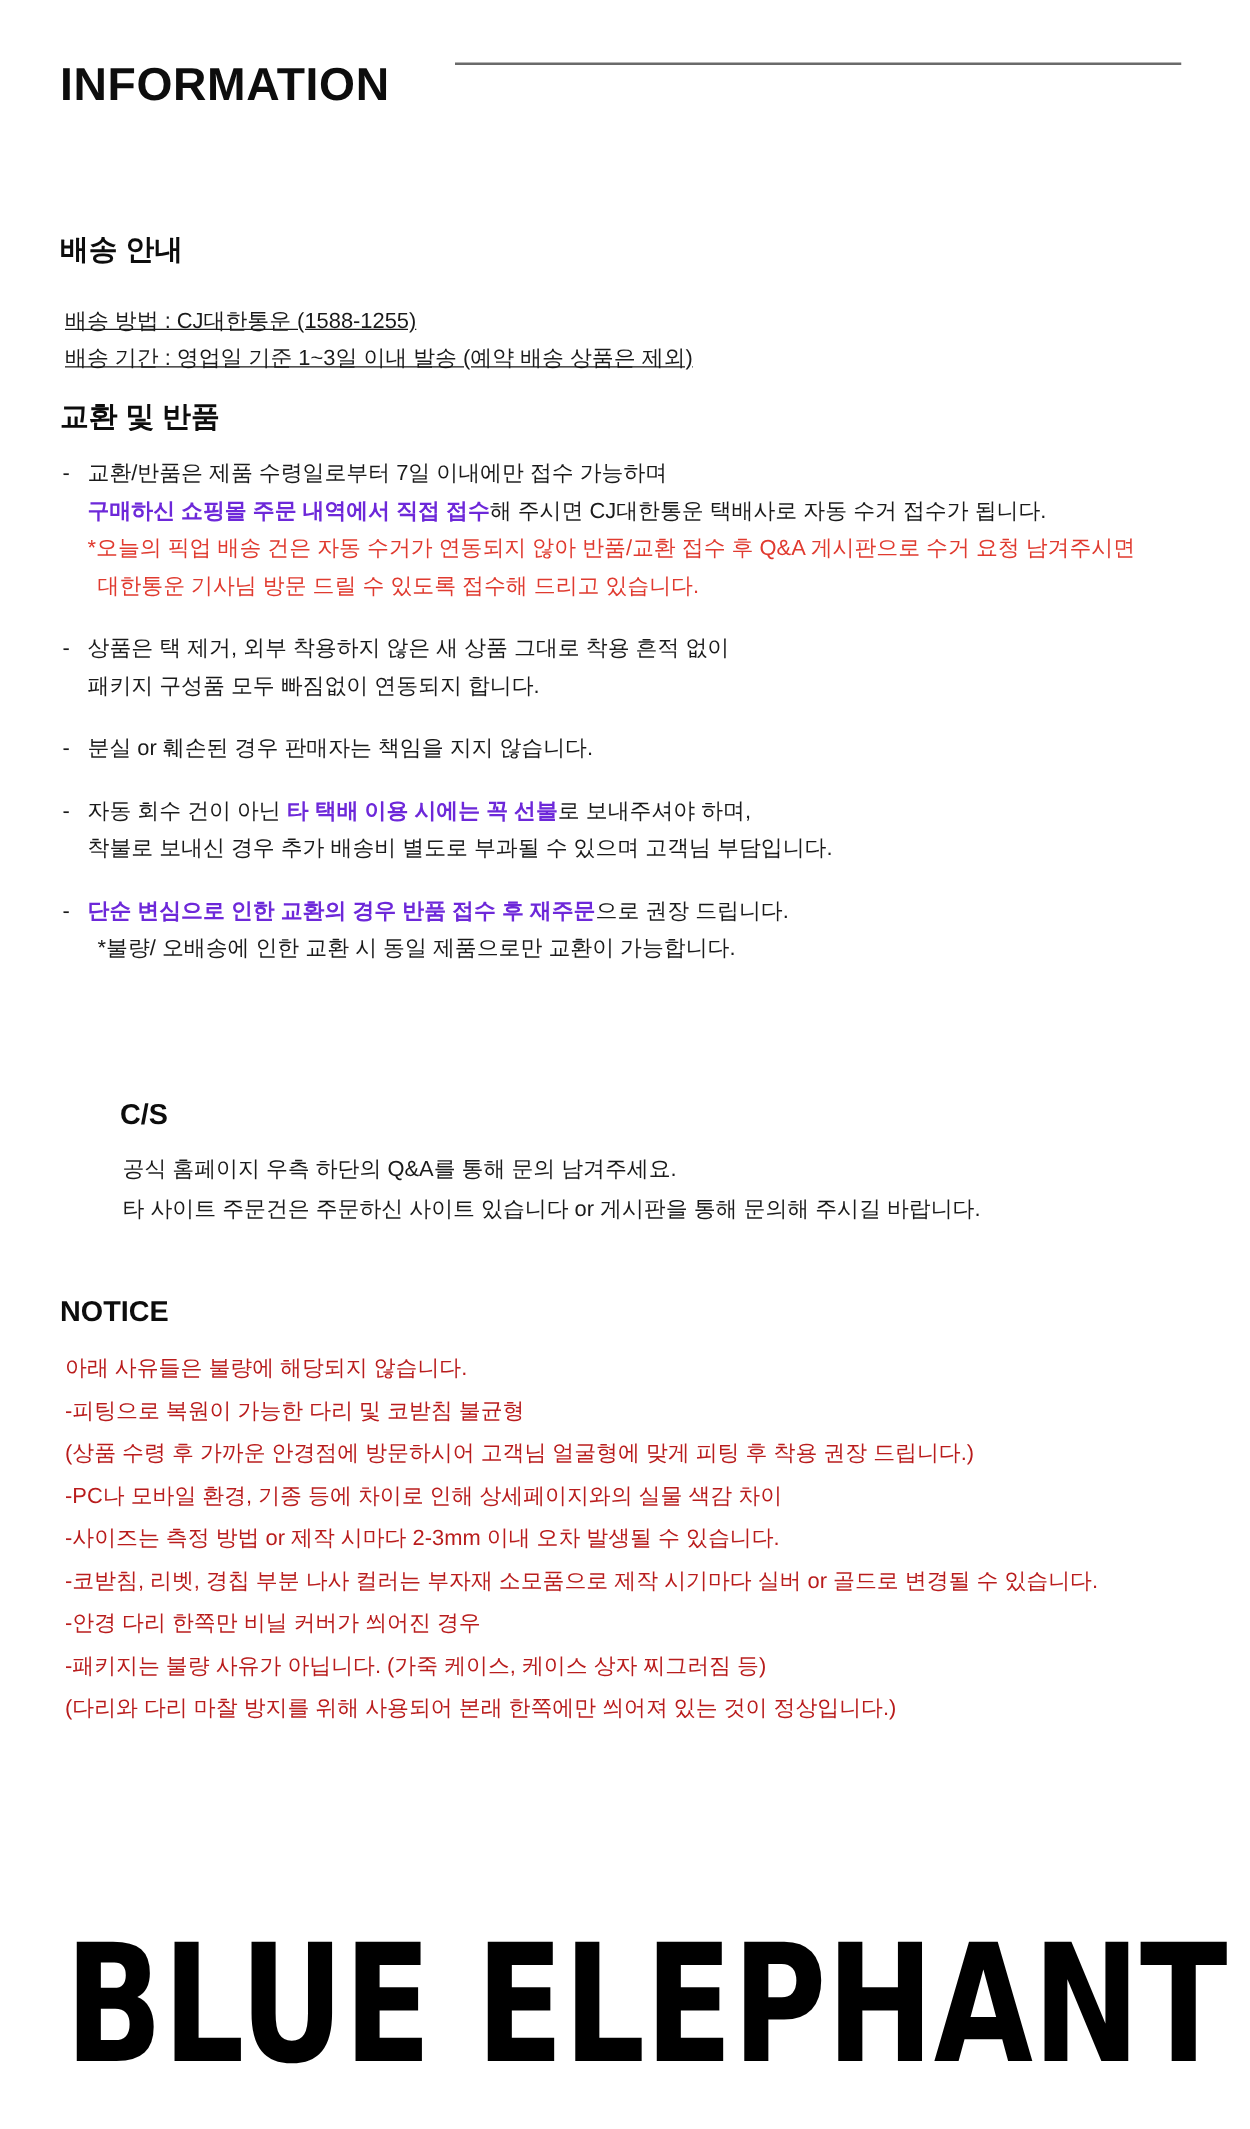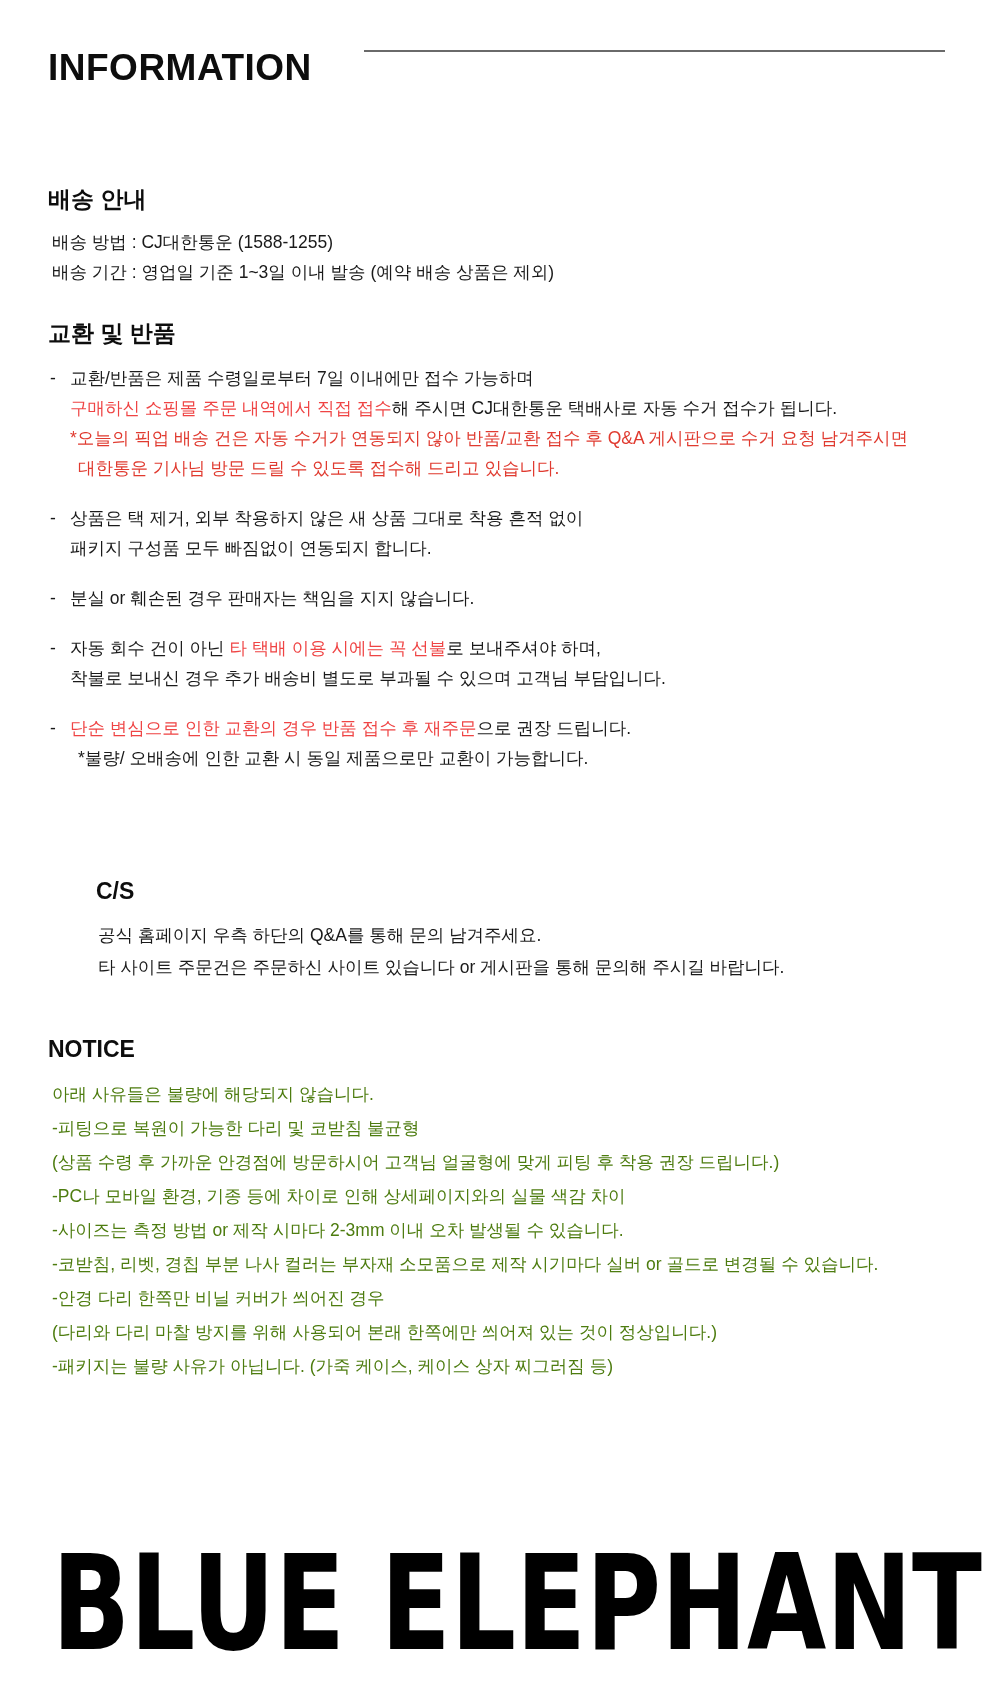--- a/index.html
+++ b/index.html
@@ -48,48 +48,48 @@
     color: #0d0d0d;
     margin: 0 0 0 0;
     white-space: nowrap;
   }
   .body-line {
     font-size: 17.5px;
     line-height: 30px;
     white-space: nowrap;
     color: #1a1a1a;
   }
-  .shipping-lines { margin-top: 12px; padding-left: 4px; }
+  .shipping-lines { margin-top: 26px; padding-left: 4px; text-decoration: underline; }
   
   .bullets { margin-top: 14px; }
   .bullet {
     position: relative;
     padding-left: 22px;
     margin-bottom: 20px;
   }
   .bullet .dash {
     position: absolute;
     left: 2px;
     top: 0;
     font-size: 17.5px;
     line-height: 30px;
   }
-  .bold { font-weight: 400; color: #ef4444; }
+  .bold { font-weight: 700; color: #6d28d9; }
   .red { color: #e03a2f; }
   .indent-sm { padding-left: 8px; }
   
   .cs-lines { margin-top: 14px; padding-left: 2px; }
   .cs-lines .body-line { line-height: 32px; }
   
   .notice-body { margin-top: 14px; padding-left: 4px; }
   .notice-line {
     font-size: 17.5px;
     line-height: 34px;
     white-space: nowrap;
-    color: #4d7c0f;
+    color: #b91c1c;
   }
   
   .footer-logo {
     position: absolute;
     top: 1552px;
     left: 52px;
     width: 930px;
     height: 104px;
   }
   .footer-logo svg { display: block; }
@@ -161,22 +161,22 @@
   <div class="section" style="top: 1036px;">
     <div class="sec-heading">NOTICE</div>
     <div class="notice-body">
       <div class="notice-line red">아래 사유들은 불량에 해당되지 않습니다.</div>
       <div class="notice-line">-피팅으로 복원이 가능한 다리 및 코받침 불균형</div>
       <div class="notice-line"> (상품 수령 후 가까운 안경점에 방문하시어 고객님 얼굴형에 맞게 피팅 후 착용 권장 드립니다.)</div>
       <div class="notice-line">-PC나 모바일 환경, 기종 등에 차이로 인해 상세페이지와의 실물 색감 차이</div>
       <div class="notice-line">-사이즈는 측정 방법 or 제작 시마다 2-3mm 이내 오차 발생될 수 있습니다.</div>
       <div class="notice-line">-코받침, 리벳, 경칩 부분 나사 컬러는 부자재 소모품으로 제작 시기마다 실버 or 골드로 변경될 수 있습니다.</div>
       <div class="notice-line">-안경 다리 한쪽만 비닐 커버가 씌어진 경우</div>
+      <div class="notice-line">-패키지는 불량 사유가 아닙니다. (가죽 케이스, 케이스 상자 찌그러짐 등)</div>
       <div class="notice-line"> (다리와 다리 마찰 방지를 위해 사용되어 본래 한쪽에만 씌어져 있는 것이 정상입니다.)</div>
-      <div class="notice-line">-패키지는 불량 사유가 아닙니다. (가죽 케이스, 케이스 상자 찌그러짐 등)</div>
     </div>
   </div>
 
   <div class="footer-logo">
     <svg width="930" height="104" viewBox="0 0 930 104" xmlns="http://www.w3.org/2000/svg">
       <text x="0" y="97" textLength="930" lengthAdjust="spacingAndGlyphs" font-family="DejaVu Sans, Liberation Sans, sans-serif" font-size="131" font-weight="700" fill="#000000">BLUE ELEPHANT</text>
     </svg>
   </div>
 
 </div>

